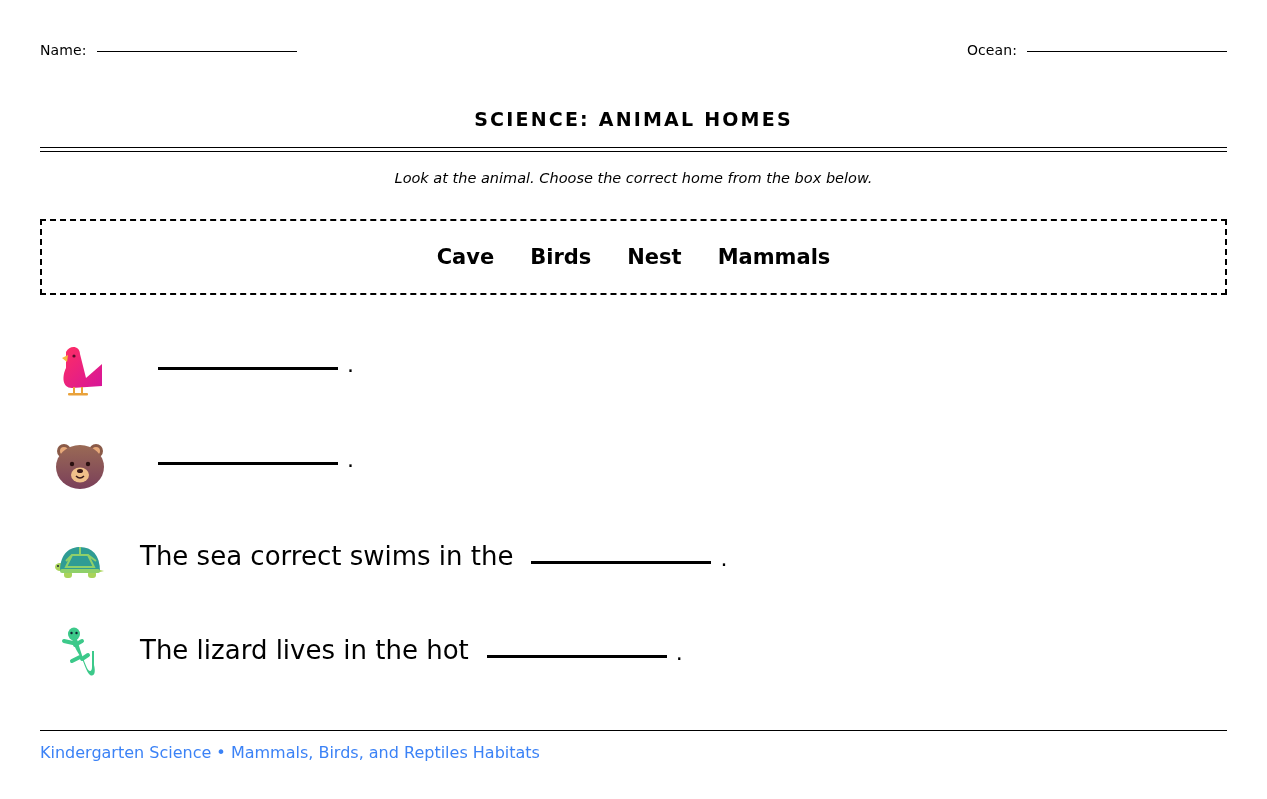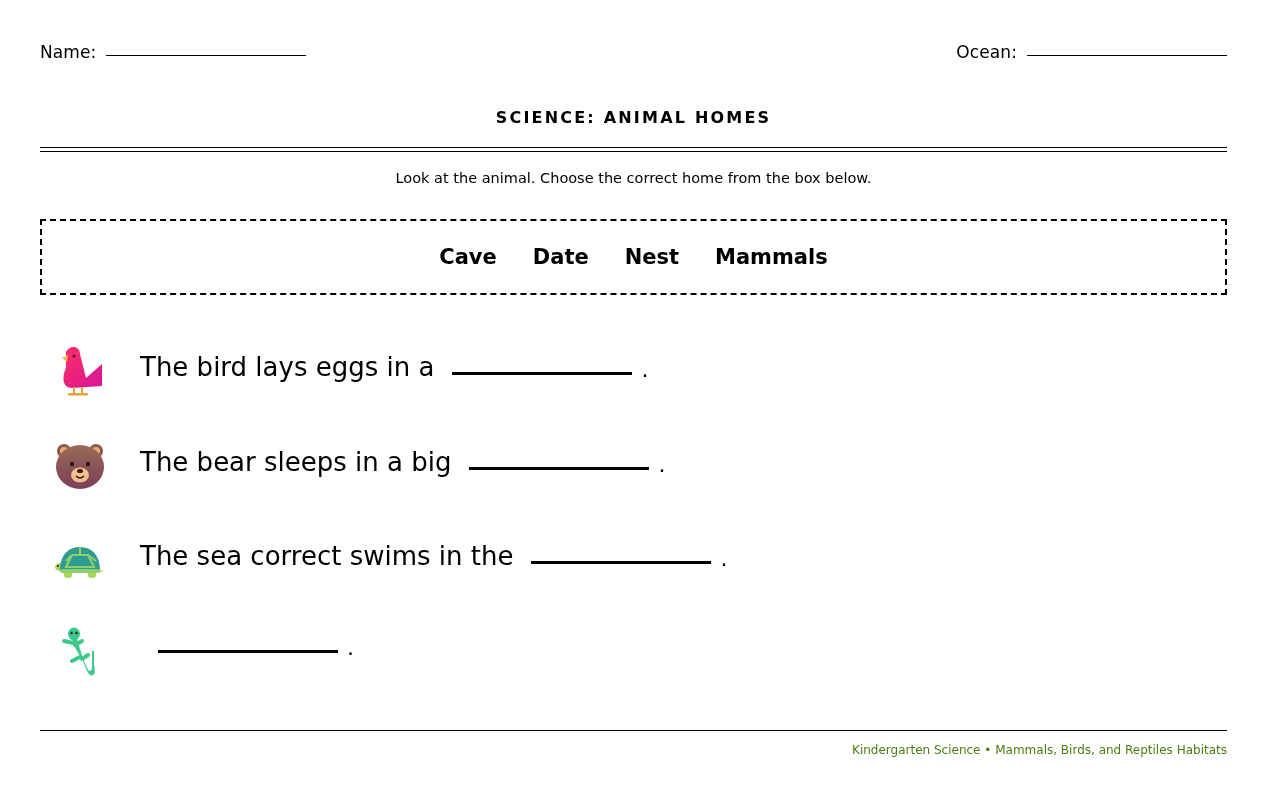--- a/index.html
+++ b/index.html
@@ -4,55 +4,55 @@
   <style>
     html, body { margin: 0; padding: 0; background: #ffffff; }
     body {
       width: 1267px; height: 799px; position: relative; overflow: hidden;
       font-family: "DejaVu Sans", "Liberation Sans", sans-serif; color: #000;
     }
     .page { position: absolute; left: 40px; top: 0; width: 1187px; height: 799px; }
 
     .hdr-row { position: absolute; top: 42px; left: 0; right: 0; height: 26px; }
     .field { position: absolute; top: 0; display: flex; align-items: flex-end; }
-    .field .lbl { font-size: 17px; letter-spacing: 0.1px; }
+    .field .lbl { font-size: 14px; letter-spacing: 0.1px; }
     .field .line { height: 0; border-bottom: 1.5px solid #000; margin-left: 10px; margin-bottom: 6px; }
     .field.name { left: 0; }
     .field.name .line { width: 200px; }
     .field.date { right: 0; }
     .field.date .line { width: 200px; }
 
     .title {
       position: absolute; top: 108px; left: 0; right: 0; text-align: center;
-      font-weight: bold; font-size: 16px; letter-spacing: 2.2px;
+      font-weight: bold; font-size: 19px; letter-spacing: 2.2px;
     }
     .double-rule { position: absolute; top: 147px; left: 0; right: 0; height: 5px;
       border-top: 1.5px solid #000; border-bottom: 1.5px solid #000; box-sizing: border-box; }
 
     .instructions {
       position: absolute; top: 170px; left: 0; right: 0; text-align: center;
-      font-size: 14.5px;
+      font-style: italic; font-size: 14.5px;
     }
 
     .word-bank {
       position: absolute; top: 219px; left: 0; width: 1187px; height: 76px;
       border: 2px dashed #000; box-sizing: border-box;
       display: flex; justify-content: center; align-items: center; gap: 26px;
     }
     .word-bank .word { font-weight: bold; font-size: 21px; padding: 0 5px; }
 
     .q { position: absolute; left: 0; height: 60px; width: 900px; }
     .q .icon { position: absolute; left: 12px; top: 0; width: 56px; height: 56px; }
     .q .icon svg { width: 56px; height: 56px; display: block; }
     .q .sentence { position: absolute; left: 100px; top: 10px; font-size: 26px; white-space: nowrap; display: flex; align-items: flex-end; }
     .q .blank { display: inline-block; width: 180px; border-bottom: 3px solid #000; margin-left: 18px; margin-bottom: 7px; height: 0; }
     .q .period { margin-left: 9px; font-size: 22px; }
 
     .footer-rule { position: absolute; top: 730px; left: 0; right: 0; border-top: 1.5px solid #000; }
-    .footer { position: absolute; top: 743px; left: 0; right: 0; text-align: right; font-size: 12px; color: #4d7c0f; }
+    .footer { position: absolute; top: 743px; left: 0; right: 0; text-align: left; font-size: 16px; color: #3b82f6; }
   </style>
 </head>
 <body>
 
 <div class="page">
 
   <div class="hdr-row">
     <div class="field name">
       <span class="lbl">Name:</span>
       <span class="line"></span>
@@ -63,21 +63,21 @@
     </div>
   </div>
 
   <div class="title">SCIENCE: ANIMAL HOMES</div>
   <div class="double-rule"></div>
 
   <div class="instructions">Look at the animal. Choose the correct home from the box below.</div>
 
   <div class="word-bank">
     <span class="word">Cave</span>
-    <span class="word">Date</span>
+    <span class="word">Birds</span>
     <span class="word">Nest</span>
     <span class="word">Mammals</span>
   </div>
 
   <div class="q" style="top:342px;">
     <span class="icon">
       <svg viewBox="0 0 56 56">
         <defs>
           <linearGradient id="gb" x1="0" y1="0" x2="1" y2="1">
             <stop offset="0" stop-color="#ff2e63"></stop>
@@ -86,21 +86,20 @@
         </defs>
         <path d="M14 10 C18 2 28 4 28 12 L34 36 L50 22 L50 44 L20 46 C10 46 10 34 14 26 Z" fill="url(#gb)"></path>
         <path d="M10 16 L16 13 L15 20 Z" fill="#f5b942"></path>
         <circle cx="22" cy="14" r="1.6" fill="#5a0a2a"></circle>
         <rect x="21" y="45" width="2" height="7" fill="#e9a23b"></rect>
         <rect x="29" y="45" width="2" height="7" fill="#e9a23b"></rect>
         <rect x="16" y="51" width="20" height="2.5" rx="1" fill="#e9a23b"></rect>
       </svg>
     </span>
     <span class="sentence">
-      <span>The bird lays eggs in a</span>
       <span class="blank"></span>
       <span class="period">.</span>
     </span>
   </div>
 
   <div class="q" style="top:437px;">
     <span class="icon">
       <svg viewBox="0 0 56 56">
         <defs>
           <linearGradient id="gbr" x1="0" y1="0" x2="0" y2="1">
@@ -114,21 +113,20 @@
         <circle cx="44" cy="14" r="4" fill="#e7a97a"></circle>
         <ellipse cx="28" cy="30" rx="24" ry="22" fill="url(#gbr)"></ellipse>
         <circle cx="20" cy="27" r="2.2" fill="#2a1010"></circle>
         <circle cx="36" cy="27" r="2.2" fill="#2a1010"></circle>
         <ellipse cx="28" cy="38" rx="9" ry="7.5" fill="#f0c08a"></ellipse>
         <ellipse cx="28" cy="34" rx="3" ry="2" fill="#3a1a1a"></ellipse>
         <path d="M24 39 Q28 43 32 39" stroke="#3a1a1a" stroke-width="1.5" fill="none"></path>
       </svg>
     </span>
     <span class="sentence">
-      <span>The bear sleeps in a big</span>
       <span class="blank"></span>
       <span class="period">.</span>
     </span>
   </div>
 
   <div class="q" style="top:531px;">
     <span class="icon">
       <svg viewBox="0 0 56 56">
         <ellipse cx="8" cy="36" rx="5" ry="4" fill="#a9d45a"></ellipse>
         <circle cx="6" cy="35" r="1" fill="#223"></circle>
@@ -151,20 +149,21 @@
     <span class="icon">
       <svg viewBox="0 0 56 56">
         <ellipse cx="22" cy="9" rx="6" ry="6.5" fill="#3cc98a"></ellipse>
         <circle cx="19.5" cy="8" r="1.2" fill="#123"></circle>
         <circle cx="24.5" cy="8" r="1.2" fill="#123"></circle>
         <path d="M20 14 C22 22 26 28 30 34 C33 40 34 46 38 50 C42 52 44 48 42 40 L42 26 L40 26 L40 42 C40 47 37 47 35 43 C32 36 29 28 25 14 Z" fill="#3cc98a"></path>
         <path d="M21 18 L12 16 M23 20 L30 16 M28 32 L20 36 M30 34 L36 30" stroke="#3cc98a" stroke-width="4" stroke-linecap="round"></path>
       </svg>
     </span>
     <span class="sentence">
+      <span>The lizard lives in the hot</span>
       <span class="blank"></span>
       <span class="period">.</span>
     </span>
   </div>
 
   <div class="footer-rule"></div>
   <div class="footer">Kindergarten Science • Mammals, Birds, and Reptiles Habitats</div>
 </div>
 
 </body></html>

